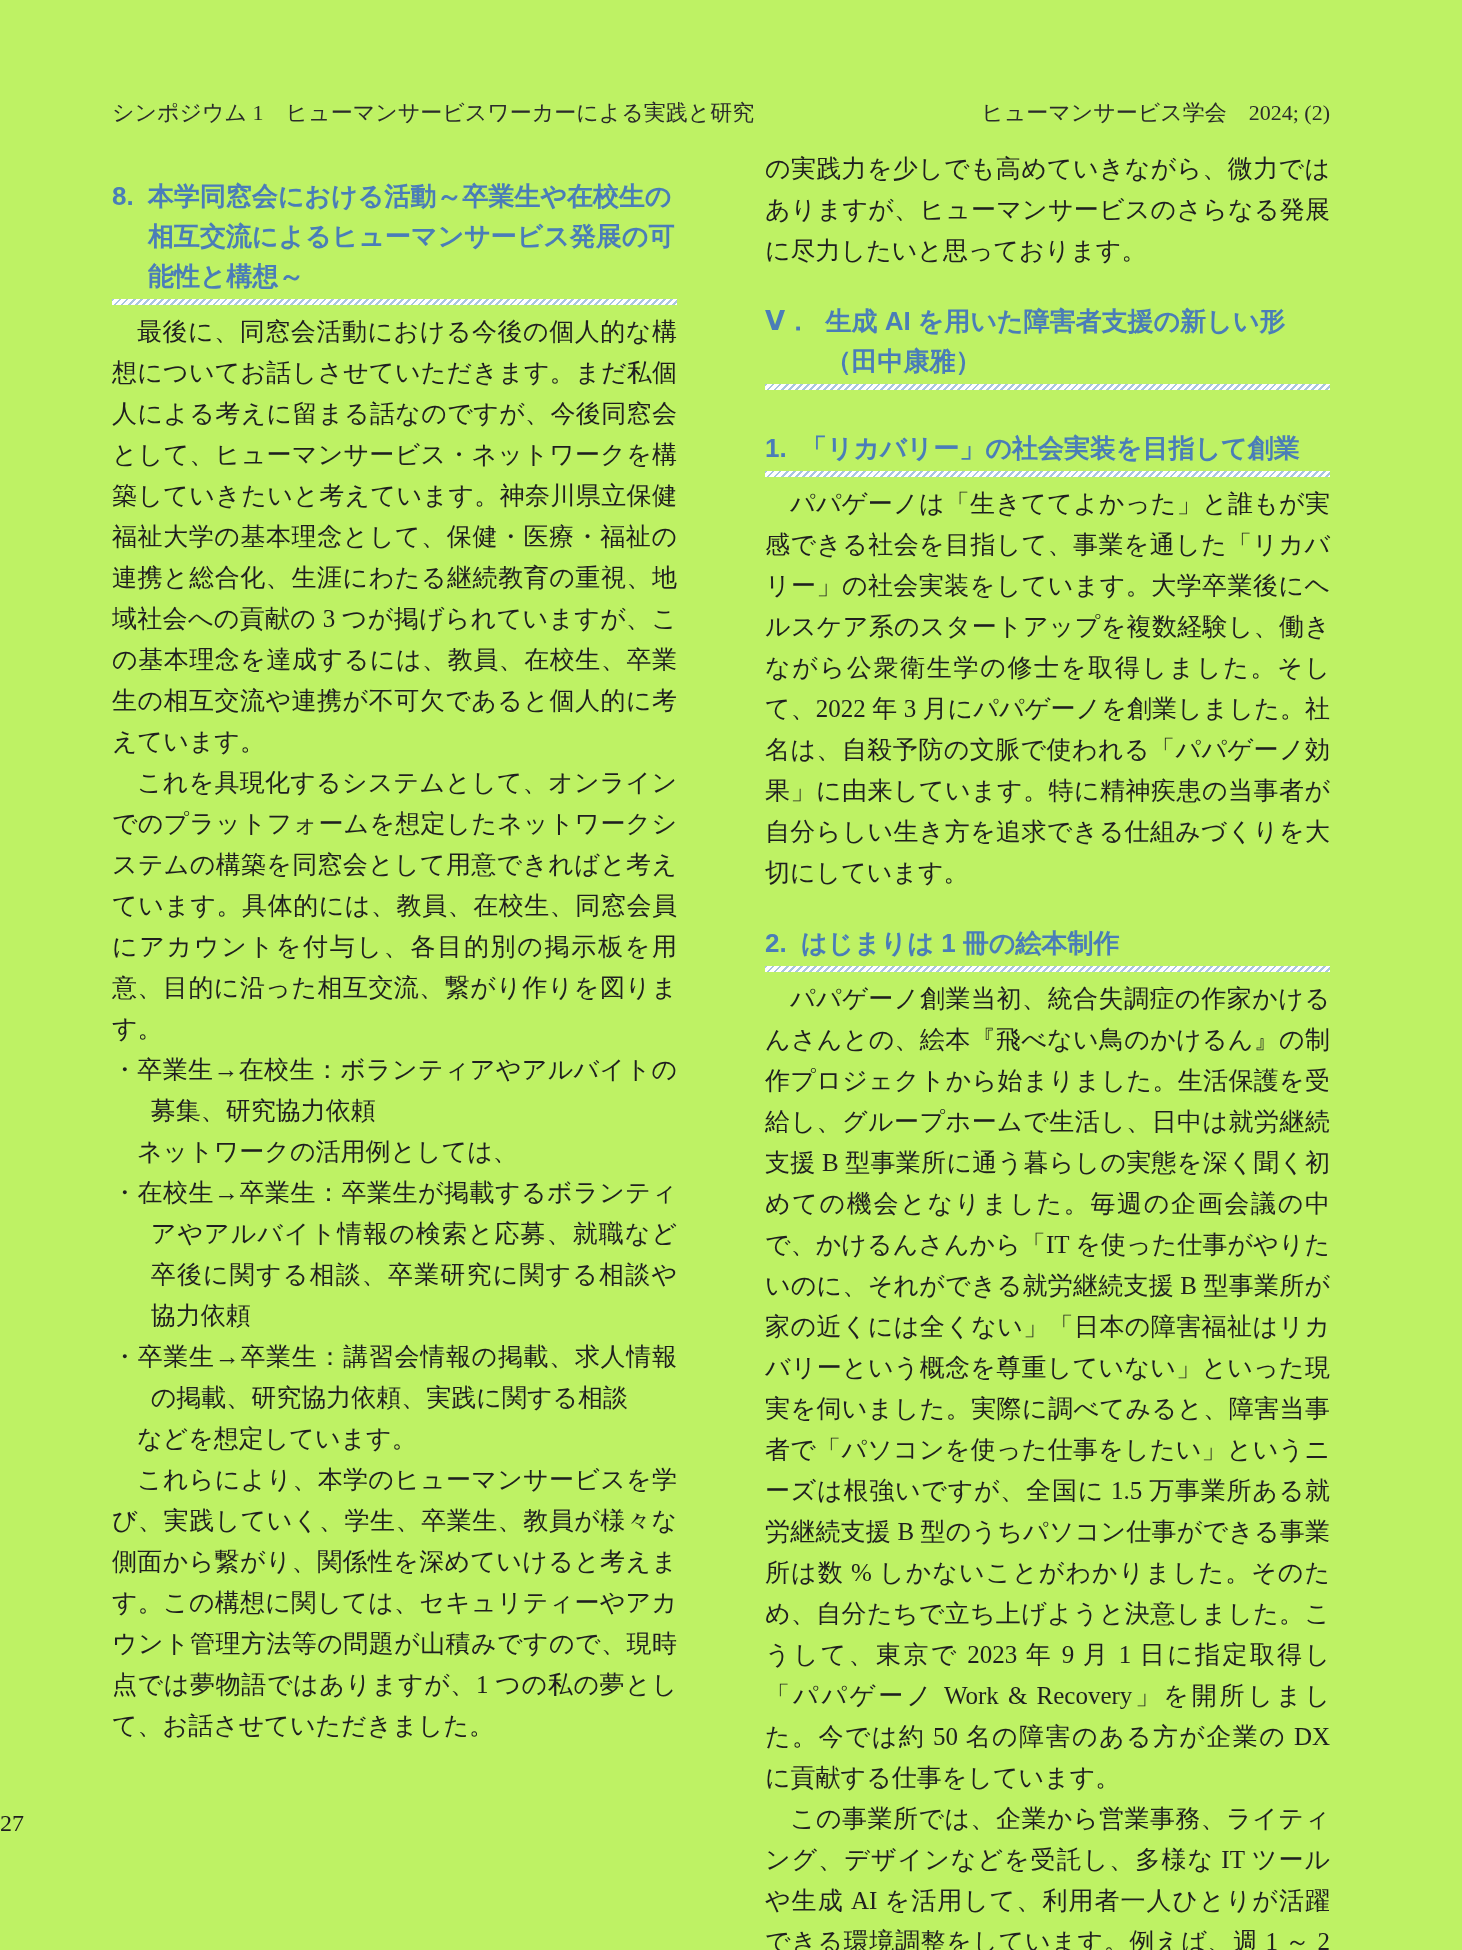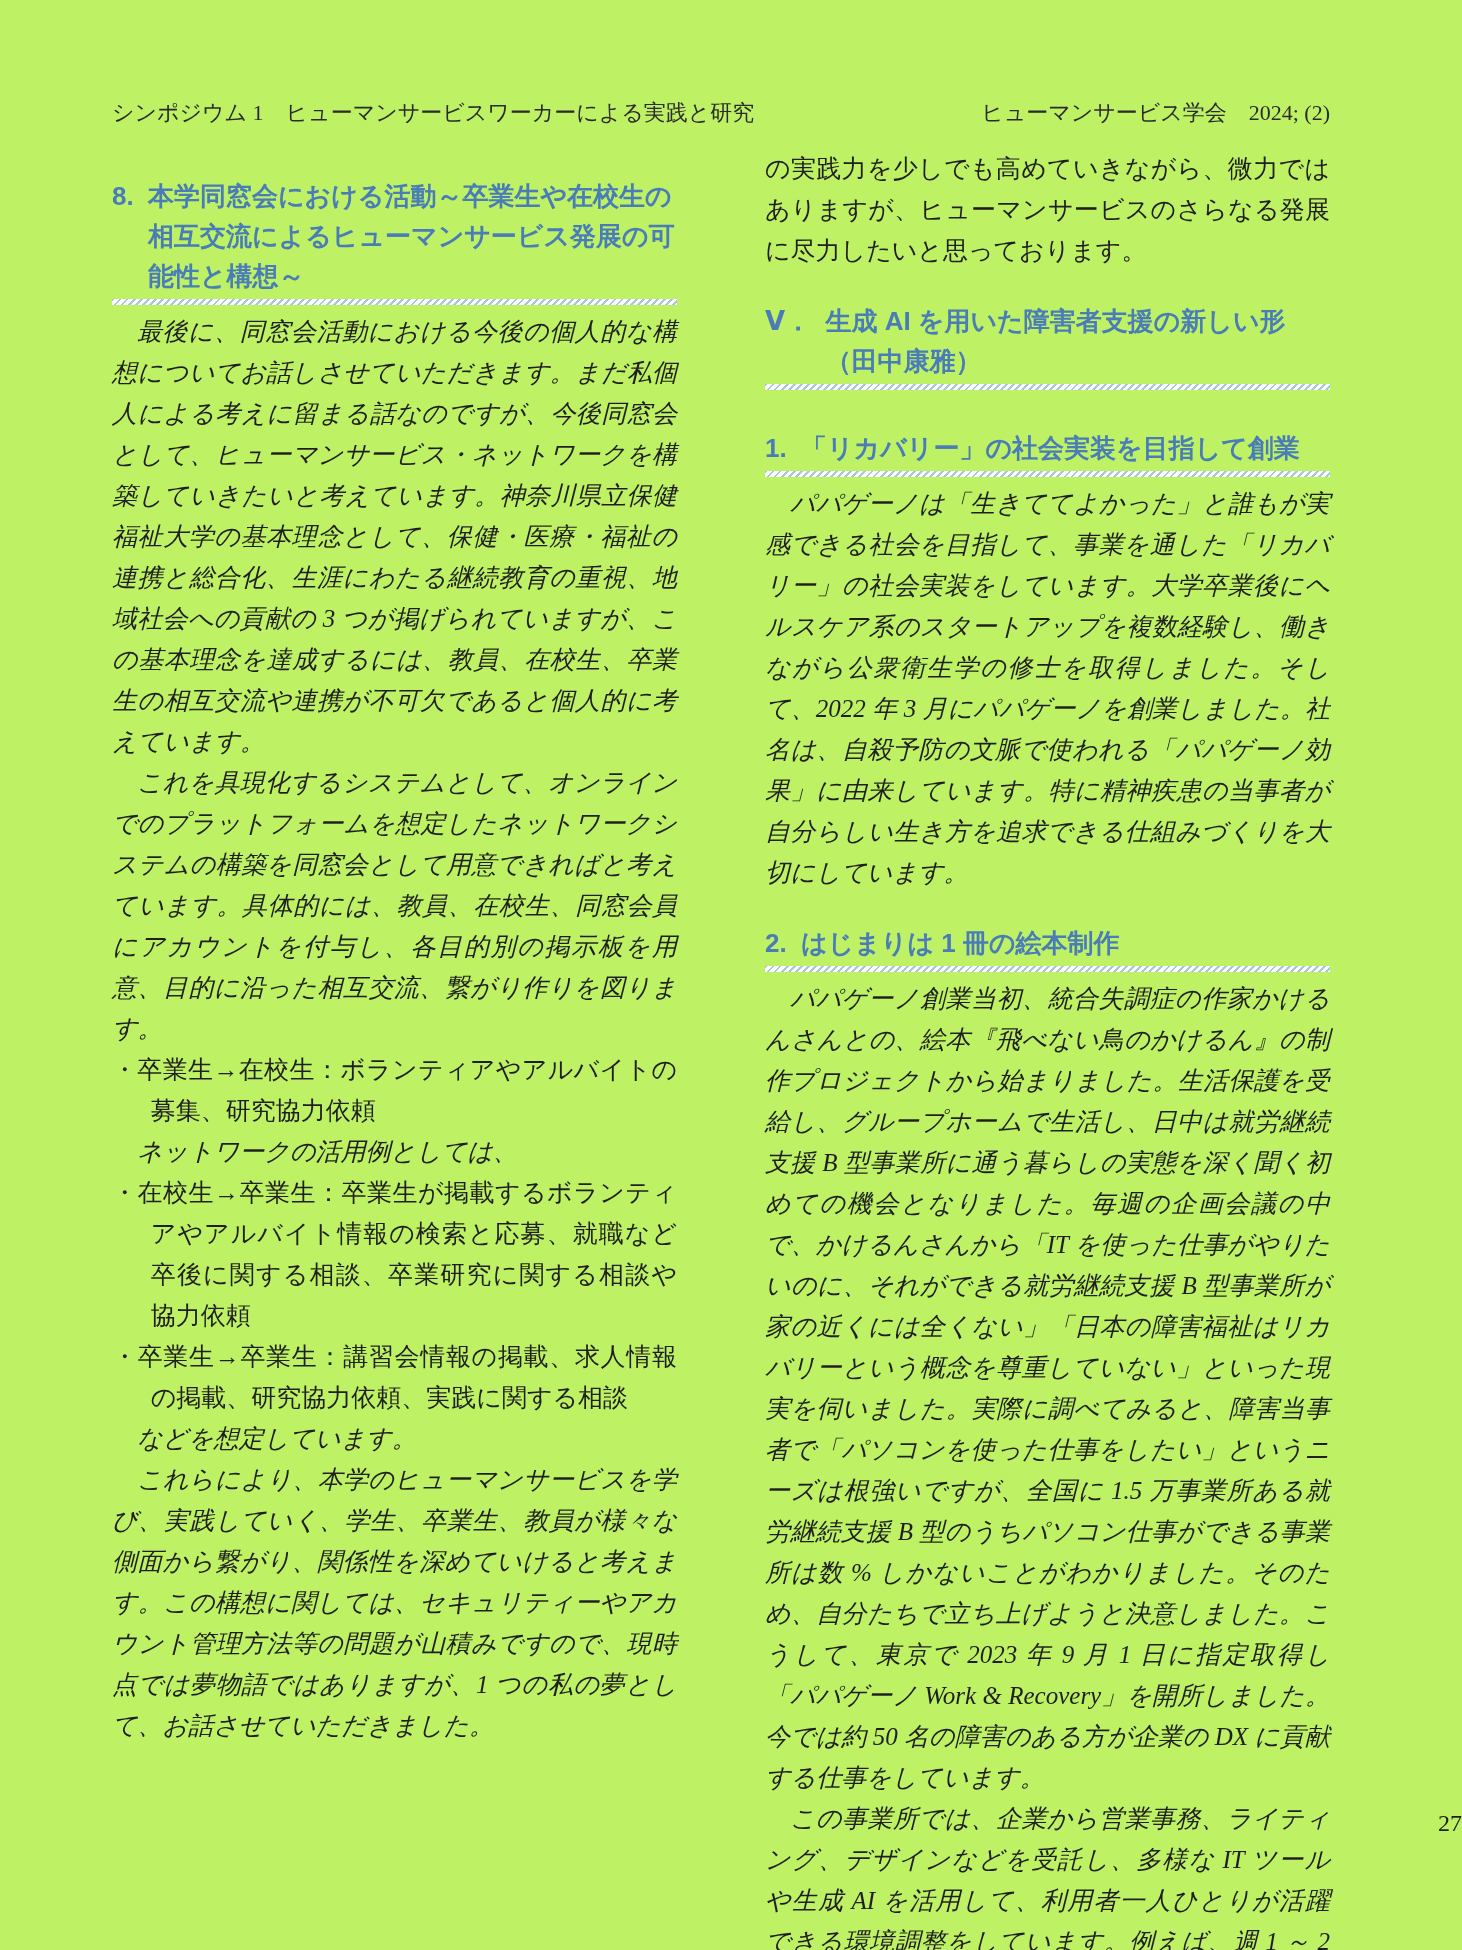--- a/index.html
+++ b/index.html
@@ -25,42 +25,42 @@
     display:flex;
     gap:88px;
   }
   .col{width:565px;}
   .block{
     font-size:25px;
     line-height:41px;
     text-align:justify;
     color:#1f1f1f;
   }
-  .p-indent{text-indent:1em;font-style:italic;}
+  .p-indent{text-indent:1em;}
   .bullet{padding-left:1.55em;text-indent:-1.55em;}
   .heading{
     display:flex;
     font-family:"Liberation Sans","DejaVu Sans",sans-serif;
     font-weight:bold;
     color:#4a7db8;
     font-size:26px;
     line-height:40px;
     text-align:left;
   }
   .h-num{flex:0 0 auto;margin-right:0.55em;}
   .h-title{flex:1 1 auto;}
   .h-rule{
     height:6px;
     margin:3px 0 6px 0;
     background:repeating-linear-gradient(135deg,#a9c5e0 0 2px,#ffffff 2px 5px);
   }
   .pageno{
     position:absolute;
     left:0;right:0;top:1810px;
-    text-align:right;
+    text-align:left;
     font-size:24px;color:#1f1f1f;
   }
 </style>
 </head>
 <body>
 
 <div class="page">
   <div class="header">
     <span>シンポジウム 1　ヒューマンサービスワーカーによる実践と研究</span>
     <span>ヒューマンサービス学会　2024; (2)</span>

